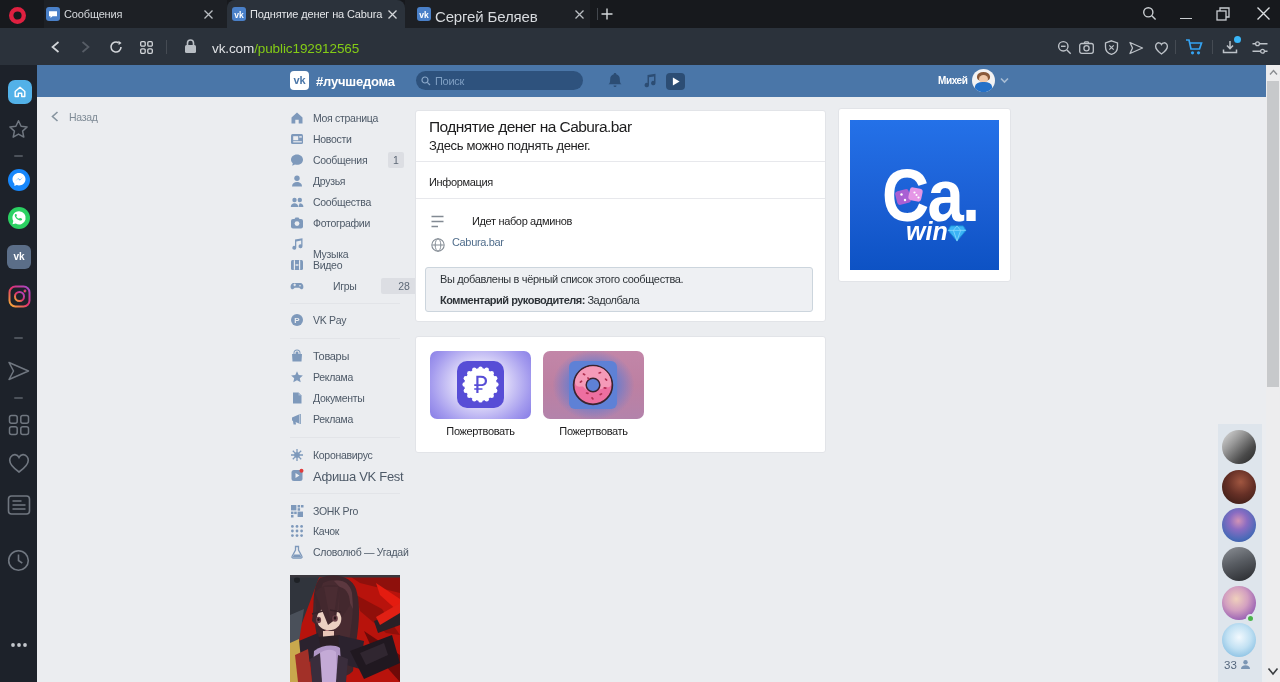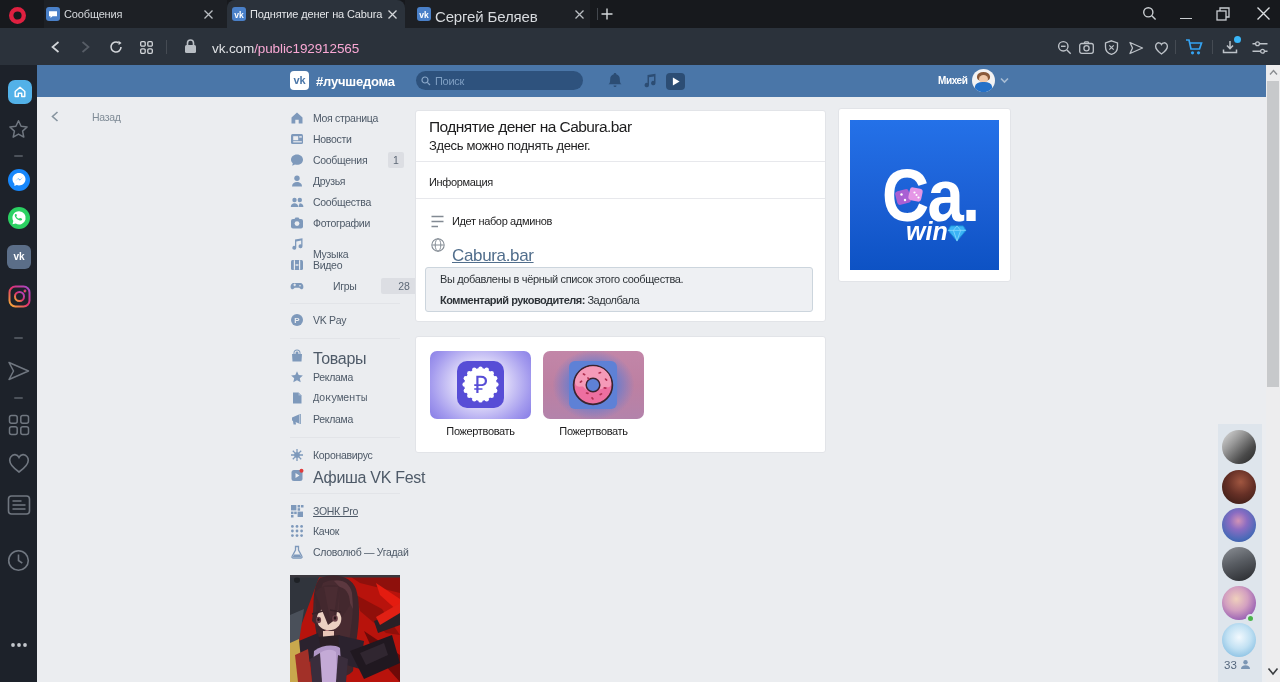--- a/index.html
+++ b/index.html
@@ -79,21 +79,21 @@
     <rect x="0.7" y="0.7" width="4.5" height="4.5" rx="1.2" fill="none" stroke="#d3d6da" stroke-width="1.3"></rect>
     <rect x="7.8" y="0.7" width="4.5" height="4.5" rx="1.2" fill="none" stroke="#d3d6da" stroke-width="1.3"></rect>
     <rect x="0.7" y="7.8" width="4.5" height="4.5" rx="1.2" fill="none" stroke="#d3d6da" stroke-width="1.3"></rect>
     <rect x="7.8" y="7.8" width="4.5" height="4.5" rx="1.2" fill="none" stroke="#d3d6da" stroke-width="1.3"></rect>
   </svg>
   <div class="abs" style="left:166px;top:12px;width:1px;height:14px;background:#454b53;"></div>
   <svg class="abs" style="left:184px;top:11px;" width="13" height="15" viewBox="0 0 13 15">
     <rect x="1" y="6" width="11" height="8" rx="1.5" fill="#b9bec4"></rect>
     <path d="M3.5 6 V4 a3 3 0 0 1 6 0 V6" fill="none" stroke="#b9bec4" stroke-width="1.6"></path>
   </svg>
-  <div class="abs" style="left:212px;top:13px;font-size:13.5px;letter-spacing:-0.1px;color:#dfe1e4;">vk.com<span style="color:#f9a8d4;">/public192912565</span></div>
+  <div class="abs" style="left:212px;top:13px;font-size:13.5px;letter-spacing:-0.1px;color:#dfe1e4;">vk.com<span style="color:#84cc16;">/public192912565</span></div>
 
   <svg class="abs" style="left:1057px;top:12px;" width="15" height="15" viewBox="0 0 15 15">
     <circle cx="6.3" cy="6.3" r="4.7" fill="none" stroke="#bdc2c8" stroke-width="1.4"></circle>
     <path d="M4 6.3 H8.6" stroke="#bdc2c8" stroke-width="1.4"></path>
     <path d="M9.9 9.9 L13.7 13.7" stroke="#bdc2c8" stroke-width="1.4"></path>
   </svg>
   <svg class="abs" style="left:1079px;top:13px;" width="15" height="13" viewBox="0 0 15 13">
     <rect x="0.7" y="2.5" width="13.6" height="9.8" rx="2" fill="none" stroke="#bdc2c8" stroke-width="1.3"></rect>
     <path d="M5 2.5 L6 0.8 H9 L10 2.5" fill="none" stroke="#bdc2c8" stroke-width="1.3"></path>
     <circle cx="7.5" cy="7.3" r="2.6" fill="none" stroke="#bdc2c8" stroke-width="1.3"></circle>
@@ -231,21 +231,21 @@
   <svg class="abs" style="left:963px;top:12px;" width="9" height="7" viewBox="0 0 9 7">
     <path d="M1 1.5 L4.5 5 L8 1.5" fill="none" stroke="#a7bcd4" stroke-width="1.6"></path>
   </svg>
 </div>
 
 <div class="abs" id="page" style="left:37px;top:97px;width:1229px;height:585px;background:#ebedf0;"></div>
 
 <svg class="abs" style="left:50px;top:111px;" width="9" height="11" viewBox="0 0 9 11">
   <path d="M7.5 1 L2.5 5.5 L7.5 10" fill="none" stroke="#86949f" stroke-width="1.6"></path>
 </svg>
-<div class="abs" style="left:69px;top:111px;font-size:10.5px;letter-spacing:-0.3px;color:#7f8b96;margin-left:23px;">Назад</div>
+<div class="abs" style="left:69px;top:111px;font-size:10.5px;letter-spacing:-0.3px;color:#7f8b96;">Назад</div>
 
 <svg class="abs" style="left:290px;top:111px;" width="14" height="14" viewBox="0 0 14 14">
     <path d="M1.5 6.5 L7 1.5 L12.5 6.5 V12.5 H8.7 V8.8 H5.3 V12.5 H1.5 Z" fill="#7e99bb"></path>
   </svg>
 <div class="abs" style="left:313px;top:112px;font-size:10.5px;letter-spacing:-0.3px;color:#4e5a68;">Моя страница</div>
 <svg class="abs" style="left:290px;top:132px;" width="14" height="14" viewBox="0 0 14 14">
     <rect x="1" y="2" width="12" height="10" rx="1.5" fill="#7e99bb"></rect>
     <rect x="3.2" y="4.2" width="5" height="4" fill="#ebedf0"></rect>
     <rect x="9.2" y="4.2" width="2.6" height="1.4" fill="#ebedf0"></rect>
     <rect x="3.2" y="9.2" width="8.6" height="1.2" fill="#ebedf0"></rect>
@@ -295,60 +295,60 @@
 <div class="abs" style="left:381px;top:278px;width:46px;height:16px;background:#dcdee3;border-radius:2px;text-align:center;line-height:16px;font-size:10.5px;color:#5d6876;">28</div>
 <svg class="abs" style="left:290px;top:313px;" width="14" height="14" viewBox="0 0 14 14">
     <circle cx="7" cy="7" r="6" fill="#7e99bb"></circle>
     <text x="7" y="10" font-size="8" font-weight="bold" fill="#ebedf0" text-anchor="middle" font-family="Liberation Sans">P</text>
   </svg>
 <div class="abs" style="left:313px;top:314px;font-size:10.5px;letter-spacing:-0.3px;color:#4e5a68;">VK Pay</div>
 <svg class="abs" style="left:290px;top:349px;" width="14" height="14" viewBox="0 0 14 14">
     <path d="M3.5 5 V4 a3.5 3.5 0 0 1 7 0 V5 H12 L11.5 12.5 H2.5 L2 5 Z" fill="#7e99bb"></path>
     <path d="M5 5 V4 a2 2 0 0 1 4 0 V5" fill="none" stroke="#ebedf0" stroke-width="1.1"></path>
   </svg>
-<div class="abs" style="left:313px;top:350px;font-size:16px;letter-spacing:-0.3px;color:#4e5a68;">Товары</div>
+<div class="abs" style="left:313px;top:350px;font-size:11px;letter-spacing:-0.3px;color:#4e5a68;">Товары</div>
 <svg class="abs" style="left:290px;top:370px;" width="14" height="14" viewBox="0 0 14 14">
     <path d="M7 1.2 L8.7 4.9 L12.9 5.4 L9.8 8.2 L10.7 12.3 L7 10.2 L3.3 12.3 L4.2 8.2 L1.1 5.4 L5.3 4.9 Z" fill="#7e99bb"></path>
   </svg>
 <div class="abs" style="left:313px;top:371px;font-size:10.5px;letter-spacing:-0.3px;color:#4e5a68;">Реклама</div>
 <svg class="abs" style="left:290px;top:391px;" width="14" height="14" viewBox="0 0 14 14">
     <path d="M3 1.5 H8.5 L11.5 4.5 V12.5 H3 Z" fill="#7e99bb"></path>
     <path d="M8.5 1.5 L11.5 4.5 H8.5 Z" fill="#a9bcd4"></path>
   </svg>
-<div class="abs" style="left:313px;top:392px;font-size:10.5px;letter-spacing:-0.3px;color:#4e5a68;font-family:Liberation Mono, monospace;">Документы</div>
+<div class="abs" style="left:313px;top:392px;font-size:10.5px;letter-spacing:-0.3px;color:#4e5a68;">Документы</div>
 <svg class="abs" style="left:290px;top:412px;" width="14" height="14" viewBox="0 0 14 14">
     <path d="M2 5.5 L9 2.5 V11.5 L2 8.5 Z" fill="#7e99bb"></path>
     <rect x="9.5" y="2" width="1.3" height="10" fill="#7e99bb"></rect>
     <path d="M3 9 H5.5 L6 12.5 H3.5 Z" fill="#7e99bb"></path>
   </svg>
 <div class="abs" style="left:313px;top:413px;font-size:10.5px;letter-spacing:-0.3px;color:#4e5a68;">Реклама</div>
 <svg class="abs" style="left:290px;top:448px;" width="14" height="14" viewBox="0 0 14 14">
     <circle cx="7" cy="7" r="3" fill="#7e99bb"></circle>
     <g stroke="#7e99bb" stroke-width="1.3">
       <path d="M7 1 V4 M7 10 V13 M1 7 H4 M10 7 H13 M2.8 2.8 L4.9 4.9 M9.1 9.1 L11.2 11.2 M11.2 2.8 L9.1 4.9 M4.9 9.1 L2.8 11.2"></path>
     </g>
   </svg>
 <div class="abs" style="left:313px;top:449px;font-size:10.5px;letter-spacing:-0.3px;color:#4e5a68;">Коронавирус</div>
 <svg class="abs" style="left:290px;top:468px;" width="14" height="14" viewBox="0 0 14 14">
     <rect x="1.5" y="2" width="11" height="11" rx="2.5" fill="#7e99bb"></rect>
     <path d="M5.5 5 L9.5 7.5 L5.5 10 Z" fill="#ebedf0"></path>
     <circle cx="11.5" cy="2.8" r="2" fill="#e03c3c"></circle>
   </svg>
-<div class="abs" style="left:313px;top:469px;font-size:16px;letter-spacing:-0.3px;color:#4e5a68;">Афиша VK Fest</div>
+<div class="abs" style="left:313px;top:469px;font-size:13px;letter-spacing:-0.3px;color:#4e5a68;">Афиша VK Fest</div>
 <svg class="abs" style="left:290px;top:504px;" width="14" height="14" viewBox="0 0 14 14">
     <rect x="1" y="1" width="5.4" height="5.4" fill="#7e99bb"></rect>
     <rect x="7.6" y="1" width="2.5" height="2.5" fill="#7e99bb"></rect>
     <rect x="11" y="1" width="2.5" height="2.5" fill="#7e99bb"></rect>
     <rect x="7.6" y="4.2" width="2.5" height="2.5" fill="#7e99bb"></rect>
     <rect x="1" y="7.6" width="2.5" height="2.5" fill="#7e99bb"></rect>
     <rect x="4.2" y="7.6" width="2.5" height="2.5" fill="#7e99bb"></rect>
     <rect x="1" y="11" width="2.5" height="2.5" fill="#7e99bb"></rect>
     <rect x="7.6" y="7.6" width="5.4" height="5.4" fill="#7e99bb"></rect>
   </svg>
-<div class="abs" style="left:313px;top:505px;font-size:10.5px;letter-spacing:-0.3px;color:#4e5a68;text-decoration:underline;">ЗОНК Pro</div>
+<div class="abs" style="left:313px;top:505px;font-size:10.5px;letter-spacing:-0.3px;color:#4e5a68;">ЗОНК Pro</div>
 <svg class="abs" style="left:290px;top:524px;" width="14" height="14" viewBox="0 0 14 14">
     <g fill="#7e99bb">
       <circle cx="2.4" cy="2.4" r="1.4"></circle>
       <circle cx="7" cy="2.4" r="1.4"></circle>
       <circle cx="11.6" cy="2.4" r="1.4"></circle>
       <circle cx="2.4" cy="7" r="1.4"></circle>
       <circle cx="7" cy="7" r="1.4"></circle>
       <circle cx="11.6" cy="7" r="1.4"></circle>
       <circle cx="2.4" cy="11.6" r="1.4"></circle>
       <circle cx="7" cy="11.6" r="1.4"></circle>
@@ -368,27 +368,27 @@
 
 <div class="abs" style="left:415px;top:110px;width:411px;height:212px;background:#fff;border:1px solid #e2e4e8;border-radius:3px;"></div>
 <div class="abs" style="left:429px;top:118px;font-size:15.5px;letter-spacing:-0.55px;color:#1d1d1e;">Поднятие денег на Cabura.bar</div>
 <div class="abs" style="left:429px;top:138px;font-size:13px;letter-spacing:-0.35px;color:#1d1d1e;">Здесь можно поднять денег.</div>
 <div class="abs" style="left:416px;top:161px;width:409px;height:1px;background:#e7e8ec;"></div>
 <div class="abs" style="left:429px;top:176px;font-size:11px;letter-spacing:-0.35px;color:#1d1d1e;">Информация</div>
 <div class="abs" style="left:416px;top:198px;width:409px;height:1px;background:#e7e8ec;"></div>
 <svg class="abs" style="left:431px;top:215px;" width="13" height="13" viewBox="0 0 13 13">
   <path d="M0.5 1.5 H12.5 M0.5 6.5 H12.5 M0.5 11.5 H7" stroke="#828a93" stroke-width="1.6"></path>
 </svg>
-<div class="abs" style="left:452px;top:215px;font-size:11px;letter-spacing:-0.35px;color:#1d1d1e;">Идет набор админов</div>
+<div class="abs" style="left:472px;top:215px;font-size:11px;letter-spacing:-0.35px;color:#1d1d1e;">Идет набор админов</div>
 <svg class="abs" style="left:431px;top:238px;" width="14" height="14" viewBox="0 0 17 17">
   <circle cx="8.5" cy="8.5" r="7.5" fill="none" stroke="#828a93" stroke-width="1.3"></circle>
   <ellipse cx="8.5" cy="8.5" rx="3.4" ry="7.5" fill="none" stroke="#828a93" stroke-width="1.2"></ellipse>
   <path d="M1.5 8.5 H15.5" stroke="#828a93" stroke-width="1.2"></path>
 </svg>
-<div class="abs" style="left:452px;top:246px;font-size:17px;letter-spacing:-0.35px;color:#516e8c;text-decoration:underline;">Cabura.bar</div>
+<div class="abs" style="left:452px;top:236px;font-size:11px;letter-spacing:-0.35px;color:#516e8c;">Cabura.bar</div>
 <div class="abs" style="left:425px;top:267px;width:388px;height:45px;background:#eef0f3;border:1px solid #ccd5dd;border-radius:3px;"></div>
 <div class="abs" style="left:440px;top:273px;font-size:11px;letter-spacing:-0.35px;color:#2e3338;">Вы добавлены в чёрный список этого сообщества.</div>
 <div class="abs" style="left:440px;top:294px;font-size:11px;letter-spacing:-0.5px;color:#2e3338;"><b>Комментарий руководителя:</b> Задолбала</div>
 
 <div class="abs" style="left:415px;top:336px;width:411px;height:117px;background:#fff;border:1px solid #e2e4e8;border-radius:3px;"></div>
 
 <div class="abs" style="left:430px;top:351px;width:101px;height:68px;border-radius:7px;background:radial-gradient(ellipse 70% 90% at 50% 48%, #ffffff 0%, #e6e2fa 30%, #a49bee 70%, #7a70e2 100%);"></div>
 <div class="abs" style="left:457px;top:361px;width:47px;height:47px;border-radius:10px;background:#574dd6;"></div>
 <svg class="abs" style="left:462px;top:366px;" width="37" height="37" viewBox="0 0 37 37">
   <g fill="#fff">

